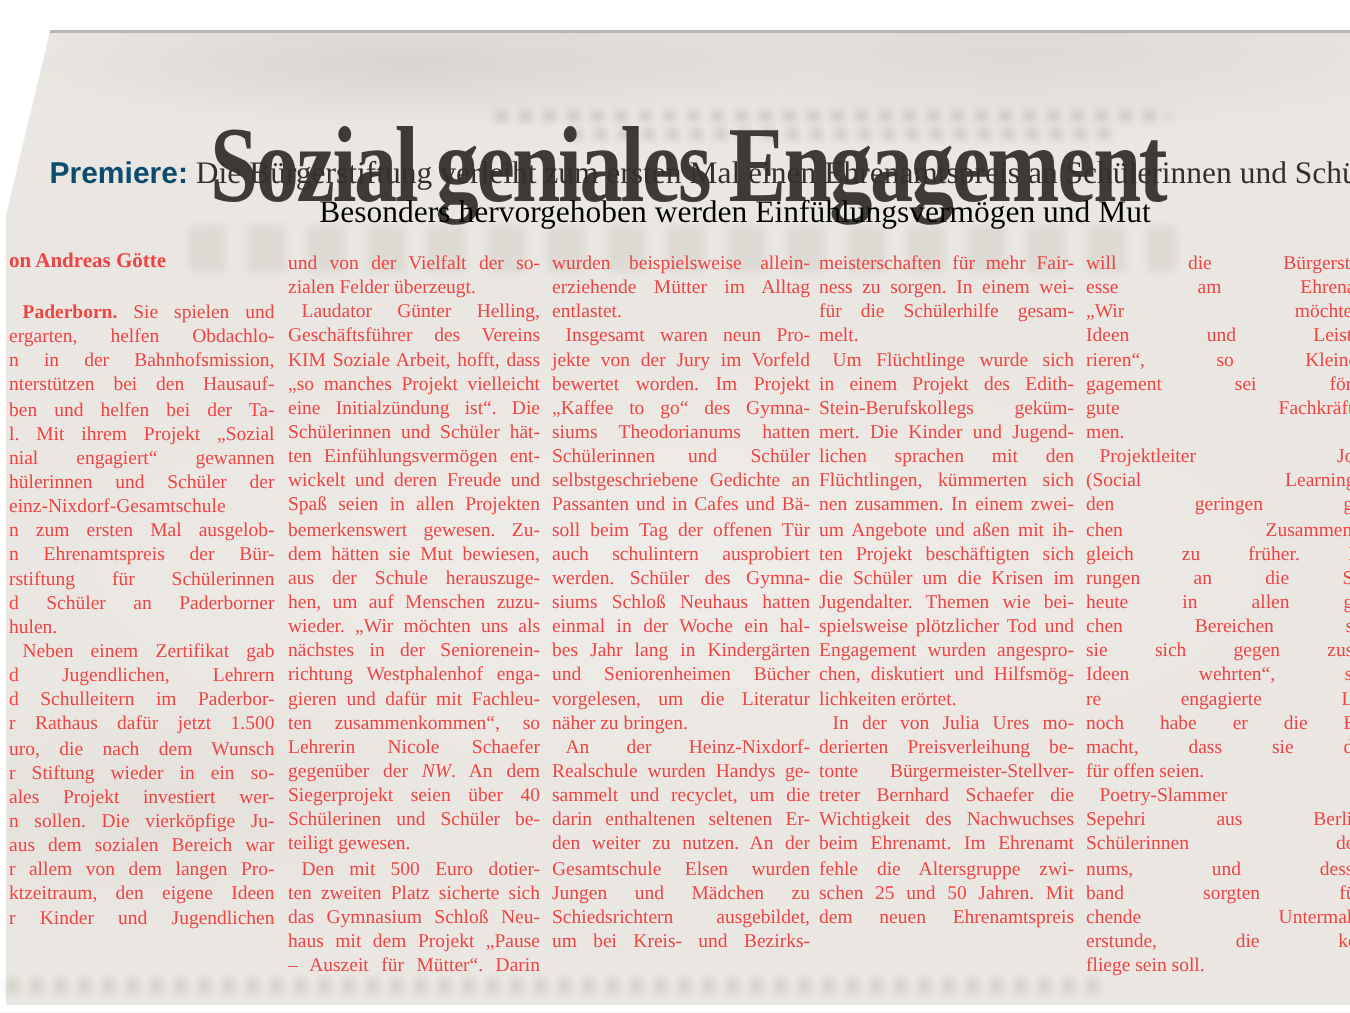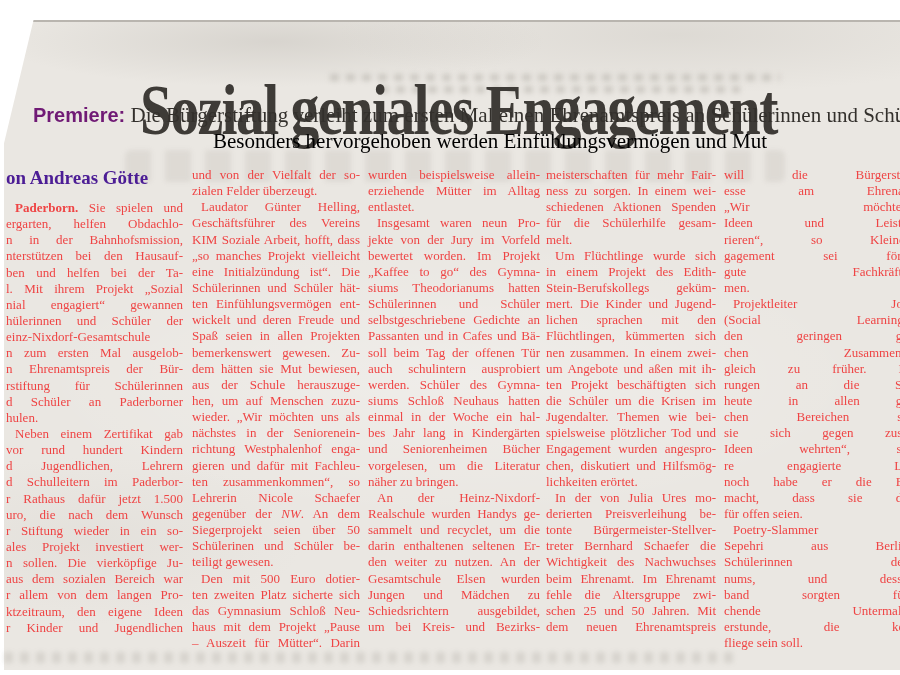--- a/index.html
+++ b/index.html
@@ -32,27 +32,27 @@
   }
   .headline{
     position:absolute;left:140px;top:26px;white-space:nowrap;
     font-size:72px;font-weight:bold;color:#3e3b37;letter-spacing:-2px;
     transform:scaleX(.80);transform-origin:left top;line-height:1;
   }
   .subhead1{
     position:absolute;left:33px;top:103px;white-space:nowrap;
     font-size:21px;color:#33302c;
   }
-  .kicker{font-family:"Liberation Sans","DejaVu Sans",sans-serif;font-weight:bold;color:#701a75;font-size:20px;}
+  .kicker{font-family:"Liberation Sans","DejaVu Sans",sans-serif;font-weight:bold;color:#0c4a6e;font-size:20px;}
   .subhead2{
     position:absolute;left:180px;top:129px;width:620px;text-align:center;
     font-size:21px;color:#000000;white-space:nowrap;
   }
   .byline{
-    position:absolute;left:6px;top:167px;font-size:19px;font-weight:bold;color:#4c1d95;white-space:nowrap;
+    position:absolute;left:6px;top:167px;font-size:14px;font-weight:bold;color:#ef4444;white-space:nowrap;
   }
   .col{position:absolute;color:#ef4444;font-size:13px;line-height:16.15px;}
   .line{text-align:justify;text-align-last:justify;white-space:normal;height:16.15px;overflow:visible;}
   .line.ind{text-indent:9px;}
   .line.end{text-align-last:left;}
   .c0{left:6px;  top:200px;width:177px;}
   .c1{left:192px;top:167px;width:168px;}
   .c2{left:368px;top:167px;width:172px;}
   .c3{left:546px;top:167px;width:170px;}
   .c4{left:724px;top:167px;width:184px;}
@@ -87,21 +87,20 @@
     <div class="line">l. Mit ihrem Projekt „Sozial</div>
     <div class="line">nial engagiert“ gewannen</div>
     <div class="line">hülerinnen und Schüler der</div>
     <div class="line">einz-Nixdorf-Gesamtschule</div>
     <div class="line">n zum ersten Mal ausgelob-</div>
     <div class="line">n Ehrenamtspreis der Bür-</div>
     <div class="line">rstiftung für Schülerinnen</div>
     <div class="line">d Schüler an Paderborner</div>
     <div class="line end">hulen.</div>
     <div class="line ind">Neben einem Zertifikat gab</div>
-    <div class="line">vor rund hundert Kindern</div>
     <div class="line">d Jugendlichen, Lehrern</div>
     <div class="line">d Schulleitern im Paderbor-</div>
     <div class="line">r Rathaus dafür jetzt 1.500</div>
     <div class="line">uro, die nach dem Wunsch</div>
     <div class="line">r Stiftung wieder in ein so-</div>
     <div class="line">ales Projekt investiert wer-</div>
     <div class="line">n sollen. Die vierköpfige Ju-</div>
     <div class="line">aus dem sozialen Bereich war</div>
     <div class="line">r allem von dem langen Pro-</div>
     <div class="line">ktzeitraum, den eigene Ideen</div>
@@ -123,21 +122,21 @@
     <div class="line">dem hätten sie Mut bewiesen,</div>
     <div class="line">aus der Schule herauszuge-</div>
     <div class="line">hen, um auf Menschen zuzu-</div>
     <div class="line">wieder. „Wir möchten uns als</div>
     <div class="line">nächstes in der Seniorenein-</div>
     <div class="line">richtung Westphalenhof enga-</div>
     <div class="line">gieren und dafür mit Fachleu-</div>
     <div class="line">ten zusammenkommen“, so</div>
     <div class="line">Lehrerin Nicole Schaefer</div>
     <div class="line">gegenüber der <i>NW</i>. An dem</div>
-    <div class="line">Siegerprojekt seien über 50</div>
+    <div class="line">Siegerprojekt seien über 40</div>
     <div class="line">Schülerinen und Schüler be-</div>
     <div class="line end">teiligt gewesen.</div>
     <div class="line ind">Den mit 500 Euro dotier-</div>
     <div class="line">ten zweiten Platz sicherte sich</div>
     <div class="line">das Gymnasium Schloß Neu-</div>
     <div class="line">haus mit dem Projekt „Pause</div>
     <div class="line">– Auszeit für Mütter“. Darin</div>
   </div>
 <div class="col c2">
     <div class="line">wurden beispielsweise allein-</div>
@@ -166,21 +165,20 @@
     <div class="line">darin enthaltenen seltenen Er-</div>
     <div class="line">den weiter zu nutzen. An der</div>
     <div class="line">Gesamtschule Elsen wurden</div>
     <div class="line">Jungen und Mädchen zu</div>
     <div class="line">Schiedsrichtern ausgebildet,</div>
     <div class="line">um bei Kreis- und Bezirks-</div>
   </div>
 <div class="col c3">
     <div class="line">meisterschaften für mehr Fair-</div>
     <div class="line">ness zu sorgen. In einem wei-</div>
-    <div class="line">schiedenen Aktionen Spenden</div>
     <div class="line">für die Schülerhilfe gesam-</div>
     <div class="line end">melt.</div>
     <div class="line ind">Um Flüchtlinge wurde sich</div>
     <div class="line">in einem Projekt des Edith-</div>
     <div class="line">Stein-Berufskollegs geküm-</div>
     <div class="line">mert. Die Kinder und Jugend-</div>
     <div class="line">lichen sprachen mit den</div>
     <div class="line">Flüchtlingen, kümmerten sich</div>
     <div class="line">nen zusammen. In einem zwei-</div>
     <div class="line">um Angebote und aßen mit ih-</div>

